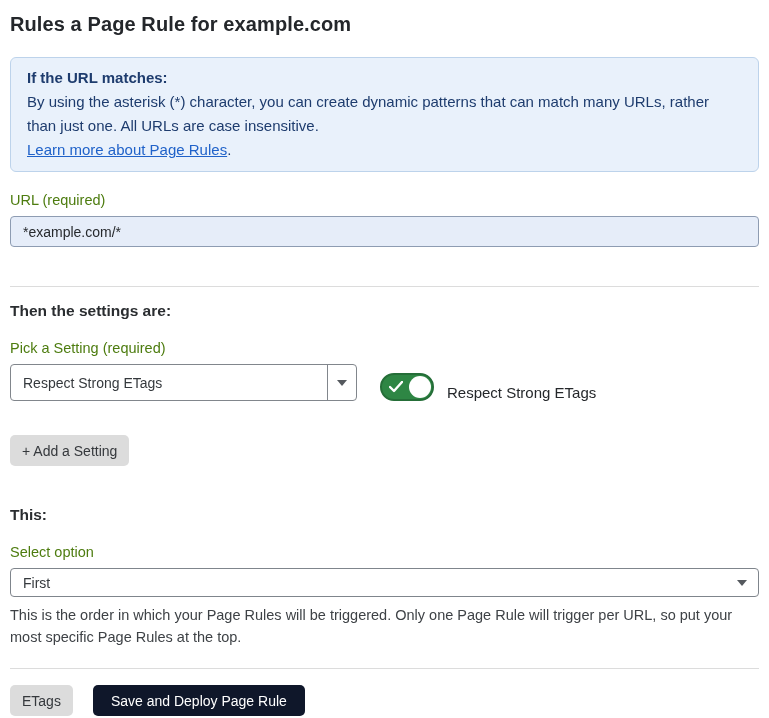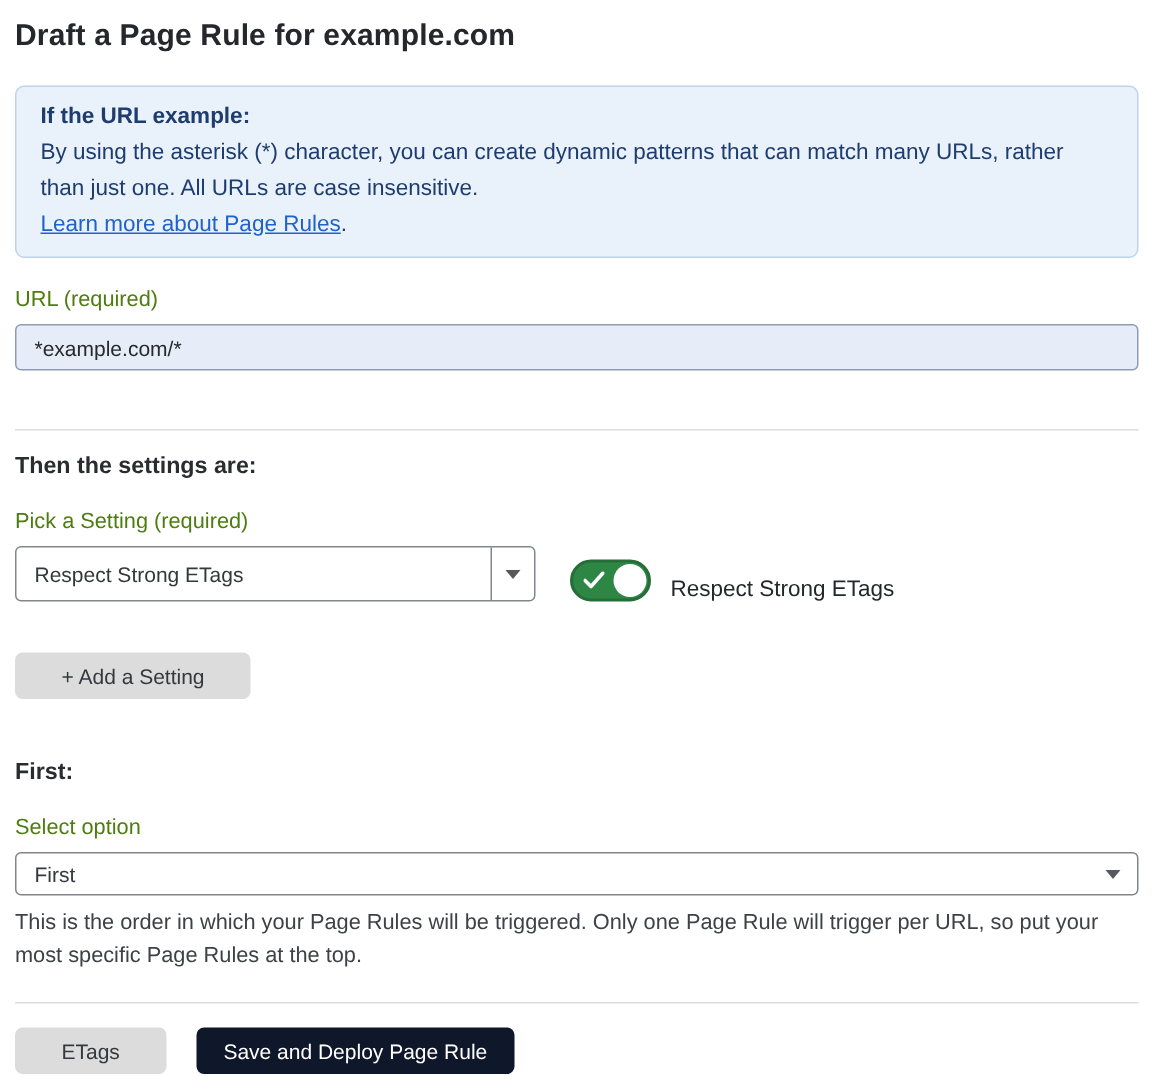--- a/index.html
+++ b/index.html
@@ -148,21 +148,21 @@
     margin-left: 13px;
     font-size: 15px;
     color: #25282b;
   }
 
   .btn {
     display: inline-flex;
     align-items: center;
     justify-content: center;
     height: 31px;
-    padding: 0 31px;
+    padding: 0 12px;
     border: none;
     border-radius: 5px;
     font-family: "Liberation Sans", sans-serif;
     font-size: 14px;
     color: #35383c;
     background: #dcdcdc;
     cursor: pointer;
   }
   .btn.add-setting { margin-top: 34px; }
   .btn.primary {
@@ -188,24 +188,24 @@
     align-items: center;
   }
   .footer-buttons .btn + .btn { margin-left: 11px; }
   .footer-buttons .btn.primary { margin-left: 20px; }
 </style>
 </head>
 <body>
 
 <div class="page">
 
-  <h1 class="page-title">Draft a Page Rule for example.com</h1>
+  <h1 class="page-title">Rules a Page Rule for example.com</h1>
 
   <div class="info-box">
-    <div class="info-heading">If the URL example:</div>
+    <div class="info-heading">If the URL matches:</div>
     <div class="info-body">By using the asterisk (*) character, you can create dynamic patterns that can match many URLs, rather than just one. All URLs are case insensitive.</div>
     <div class="info-link-line"><a class="info-link">Learn more about Page Rules</a><span>.</span></div>
   </div>
 
   <div class="field-label">URL (required)</div>
   <input class="url-input" type="text" value="*example.com/*" style="">
 
   <hr class="divider">
 
   <h2 class="section-heading">Then the settings are:</h2>
@@ -225,21 +225,21 @@
         <polyline points="1,6 5,10 13,1" fill="none" stroke="#ffffff" stroke-width="2.4" stroke-linecap="round" stroke-linejoin="round"></polyline>
       </svg>
       <span class="toggle-knob"></span>
     </div>
 
     <span class="toggle-label">Respect Strong ETags</span>
   </div>
 
   <button class="btn add-setting">+ Add a Setting</button>
 
-  <h2 class="section-heading order">First:</h2>
+  <h2 class="section-heading order">This:</h2>
 
   <div class="field-label">Select option</div>
 
   <div class="select order-select">
     <div class="select-value">First</div>
     <div class="select-arrow-box">
       <span class="caret-down"></span>
     </div>
   </div>
 

